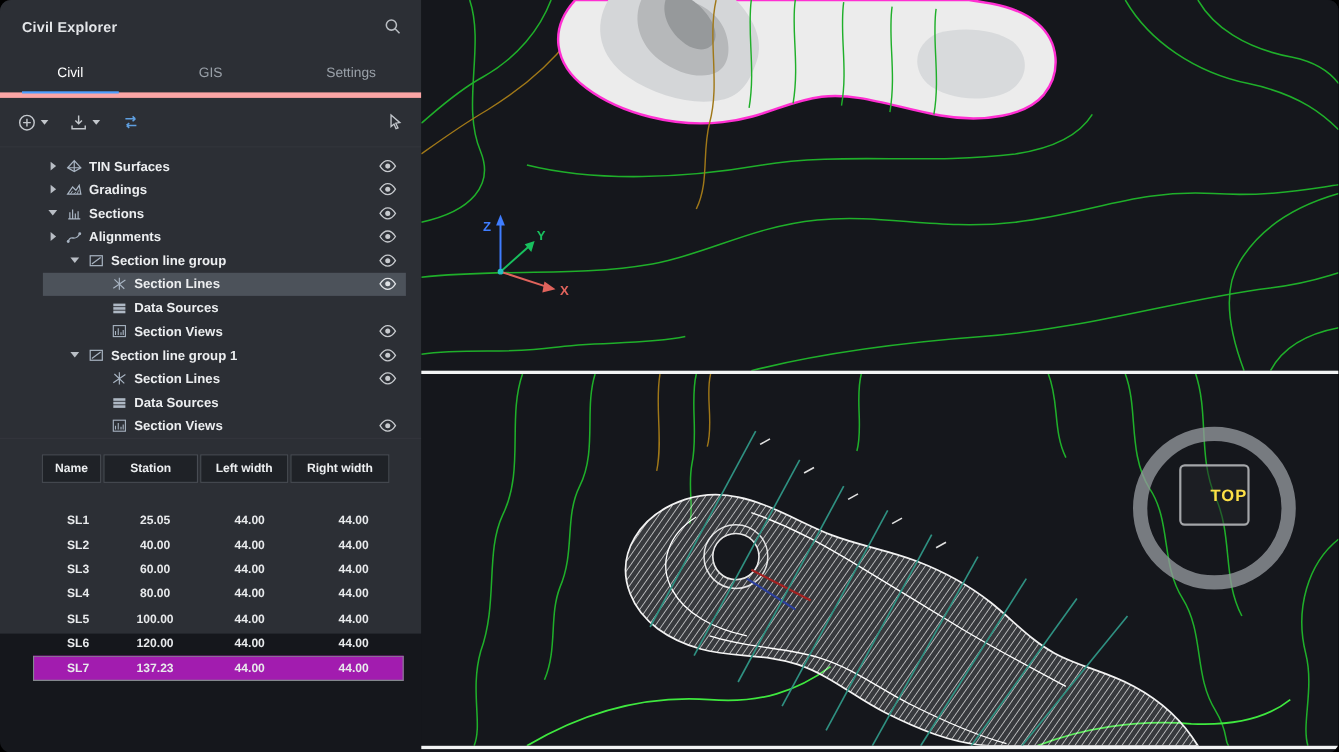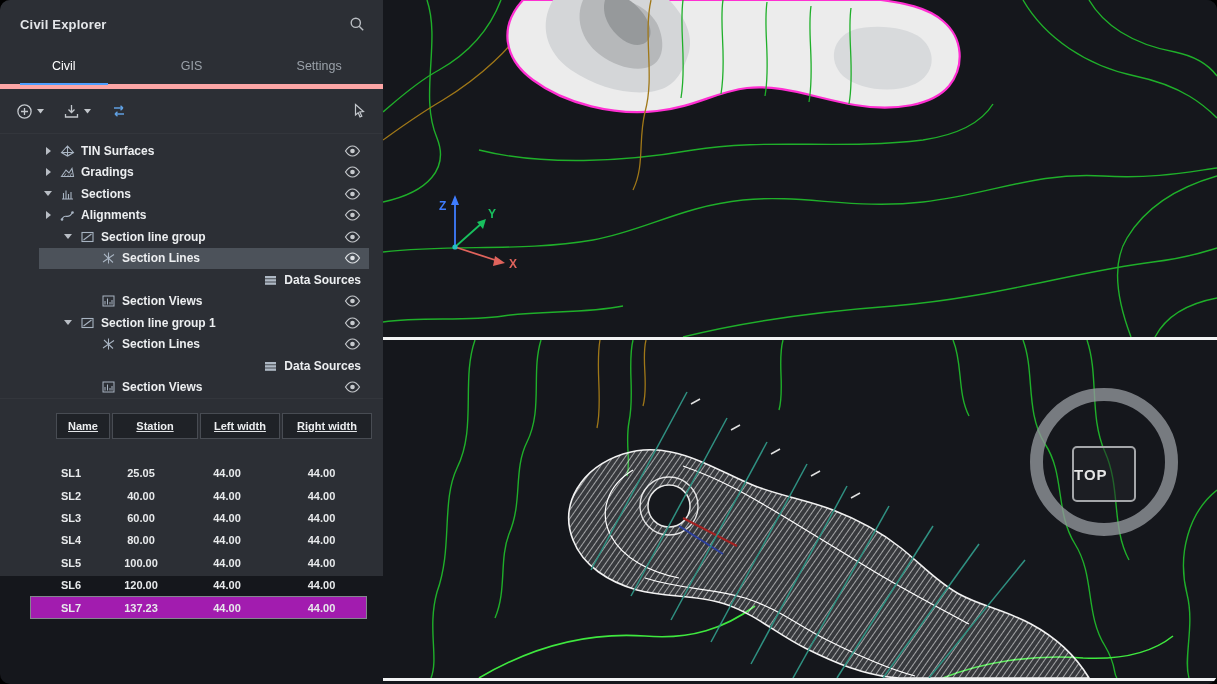--- a/index.html
+++ b/index.html
@@ -17,53 +17,53 @@
        cursor:pointer;position:relative;}
   .tab.active{color:#ffffff;}
   .tab.active::after{content:"";position:absolute;left:20px;right:20px;bottom:-1px;height:2px;background:#4d9eff;}
   .toolbar{flex:0 0 44px;display:flex;align-items:center;gap:18px;padding:0 16px;border-bottom:1px solid #33363c;}
   .tbtn{display:flex;align-items:center;gap:3px;cursor:pointer;}
   .cursor-btn{margin-left:auto;}
 
   .tree{padding-top:6px;padding-left:17px;}
   .trow{height:21.5px;display:flex;align-items:center;gap:6px;margin:0 14px 0 22px;
         padding-right:8px;cursor:pointer;}
-  .lvl0{padding-left:4px;} .lvl1{padding-left:24px;} .lvl2{padding-left:62px;justify-content:flex-end;}
+  .lvl0{padding-left:4px;} .lvl1{padding-left:24px;} .lvl2{padding-left:62px;}
   .trow.selected{background:#4c525a;}
   .tlabel{font-size:12px;font-weight:600;white-space:nowrap;color:#eceef0;}
   .eye{margin-left:auto;display:flex;cursor:pointer;}
   .chev{width:11px;height:11px;position:relative;flex:0 0 11px;}
   .chev-right::before{content:"";position:absolute;top:1.5px;left:3px;border-top:4px solid transparent;
         border-bottom:4px solid transparent;border-left:5px solid #b9bec5;}
   .chev-down::before{content:"";position:absolute;top:3px;left:1px;border-left:4px solid transparent;
         border-right:4px solid transparent;border-top:5px solid #b9bec5;}
   .ticon{display:flex;flex:0 0 15px;}
 
   .spacer{flex:1;}
   .table-section{border-top:1px solid #33363c;padding:14px 0 10px 0;}
-  .grid-head{display:grid;grid-template-columns:54px 86px 80px 90px;gap:2px;margin-left:56px;margin-right:16px;text-decoration:underline;}
+  .grid-head{display:grid;grid-template-columns:54px 86px 80px 90px;gap:2px;margin-left:38px;margin-right:16px;}
   .th{height:24px;background:#1f2227;border:1px solid #484c53;display:flex;align-items:center;
       justify-content:center;font-size:11px;font-weight:700;color:#eceef0;cursor:pointer;}
   .grid-rows{margin-top:23px;text-align:center;}
   .grow{display:grid;grid-template-columns:52px 88px 84px auto;height:22.4px;align-items:center;
         margin-left:30px;margin-right:16px;padding-left:8px;cursor:pointer;}
   .grow.selected{background:#a21caf;box-shadow:inset 0 0 0 1px #83878d;}
   .td{font-size:11px;font-weight:600;padding-left:14px;color:#e8eaec;}
 
   
   .viewport{position:absolute;left:383px;top:0;width:834px;height:684px;background:#15171c;}
   .vsvg{position:absolute;left:0;display:block;}
   .divider{position:absolute;left:0;top:337px;width:834px;height:3px;background:#f2f3f4;cursor:row-resize;}
   .bottom-edge{position:absolute;left:0;top:678px;width:834px;height:3px;background:#f2f3f4;}
   .viewcube{position:absolute;left:647px;top:388px;width:148px;height:148px;cursor:pointer;}
   .vc-ring{position:absolute;left:0;top:0;width:122px;height:122px;border:13px solid rgba(148,151,156,.78);
            border-radius:50%;}
-  .vc-face{position:absolute;left:42px;top:58px;width:60px;height:52px;border:2px solid #a4a6a9;
+  .vc-face{position:absolute;left:42px;top:34px;width:60px;height:52px;border:2px solid #a4a6a9;
            background:rgba(35,37,41,.55);border-radius:5px;display:flex;align-items:center;
-           justify-content:flex-start;font-size:15px;font-weight:700;color:#e5e5e5;letter-spacing:1px;}
+           justify-content:flex-end;font-size:15px;font-weight:700;color:#fde047;letter-spacing:1px;}
 </style>
 </head>
 <body>
 
 <div class="app">
 
   <aside class="panel">
 
     <div class="panel-header">
       <span class="panel-title">Civil Explorer</span>

